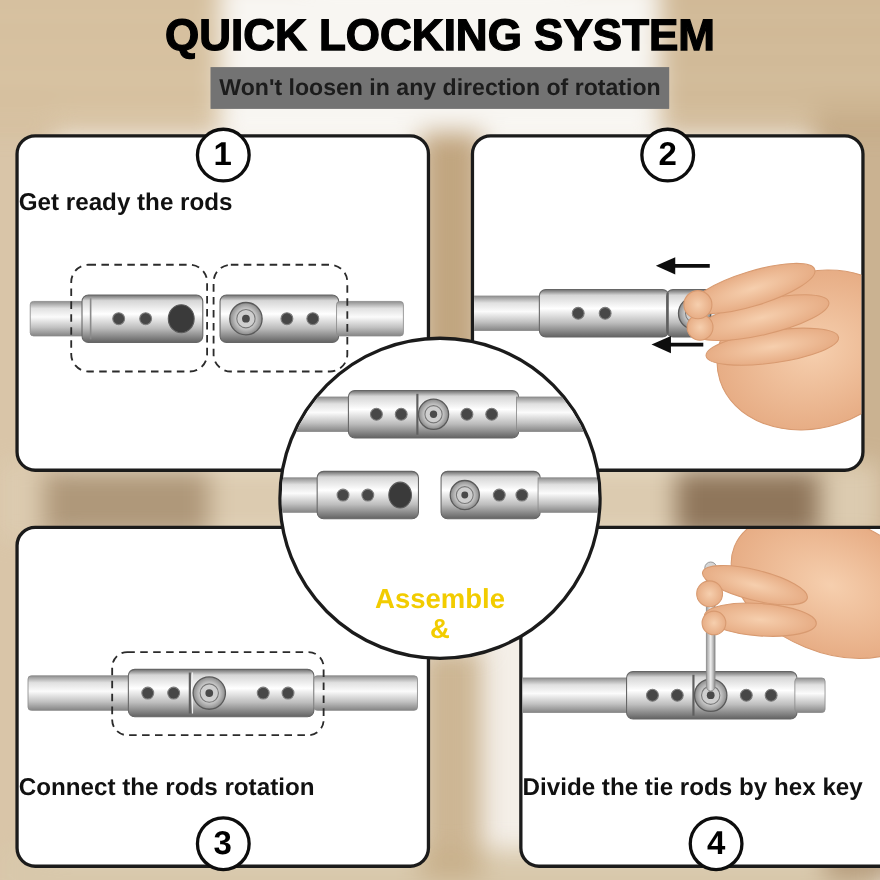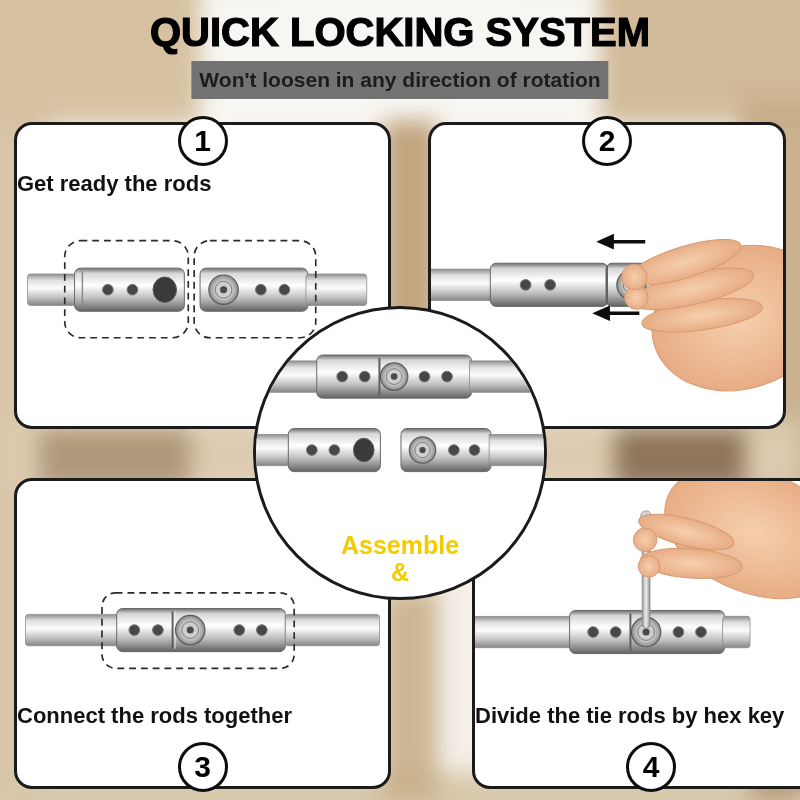--- a/index.html
+++ b/index.html
@@ -180,21 +180,21 @@
       <line x1="158" y1="133" x2="158" y2="171" stroke="#5f5f5f" stroke-width="2"></line>
       <line x1="160.5" y1="133" x2="160.5" y2="171" stroke="#eeeeee" stroke-width="1"></line>
       <circle cx="176" cy="152" r="15" fill="url(#btnG)" stroke="#5a5a5a" stroke-width="1.2"></circle>
       <circle cx="176" cy="152" r="8.5" fill="#cfcfcf" stroke="#787878" stroke-width="1"></circle>
       <circle cx="176" cy="152" r="3.6" fill="#4a4a4a"></circle>
       <circle cx="226" cy="152" r="5.5" fill="#474747" stroke="#7d7d7d" stroke-width="1"></circle>
       <circle cx="249" cy="152" r="5.5" fill="#474747" stroke="#7d7d7d" stroke-width="1"></circle>
       <rect x="273" y="136" width="96" height="32" rx="3" fill="url(#tubeG)" stroke="#8c8c8c" stroke-width="0.8"></rect>
       <rect x="86" y="114" width="196" height="77" rx="14" fill="none" stroke="#2b2b2b" stroke-width="1.7" stroke-dasharray="7 5"></rect>
     </svg>
-    <div class="step-label label-bottom">Connect the rods together</div>
+    <div class="step-label label-bottom">Connect the rods rotation</div>
     <div class="num-badge num-bottom">3</div>
   </section>
 
   <section class="panel" id="p4">
     <svg class="illus" viewBox="0 0 358 311">
       <rect x="-4" y="138" width="104" height="32" fill="url(#tubeG)" stroke="#8c8c8c" stroke-width="0.8"></rect>
       <rect x="96" y="132" width="158" height="44" rx="6" fill="url(#connG)" stroke="#666" stroke-width="1"></rect>
       <circle cx="120" cy="154" r="5.5" fill="#474747" stroke="#7d7d7d" stroke-width="1"></circle>
       <circle cx="143" cy="154" r="5.5" fill="#474747" stroke="#7d7d7d" stroke-width="1"></circle>
       <line x1="158" y1="135" x2="158" y2="173" stroke="#5f5f5f" stroke-width="2"></line>

